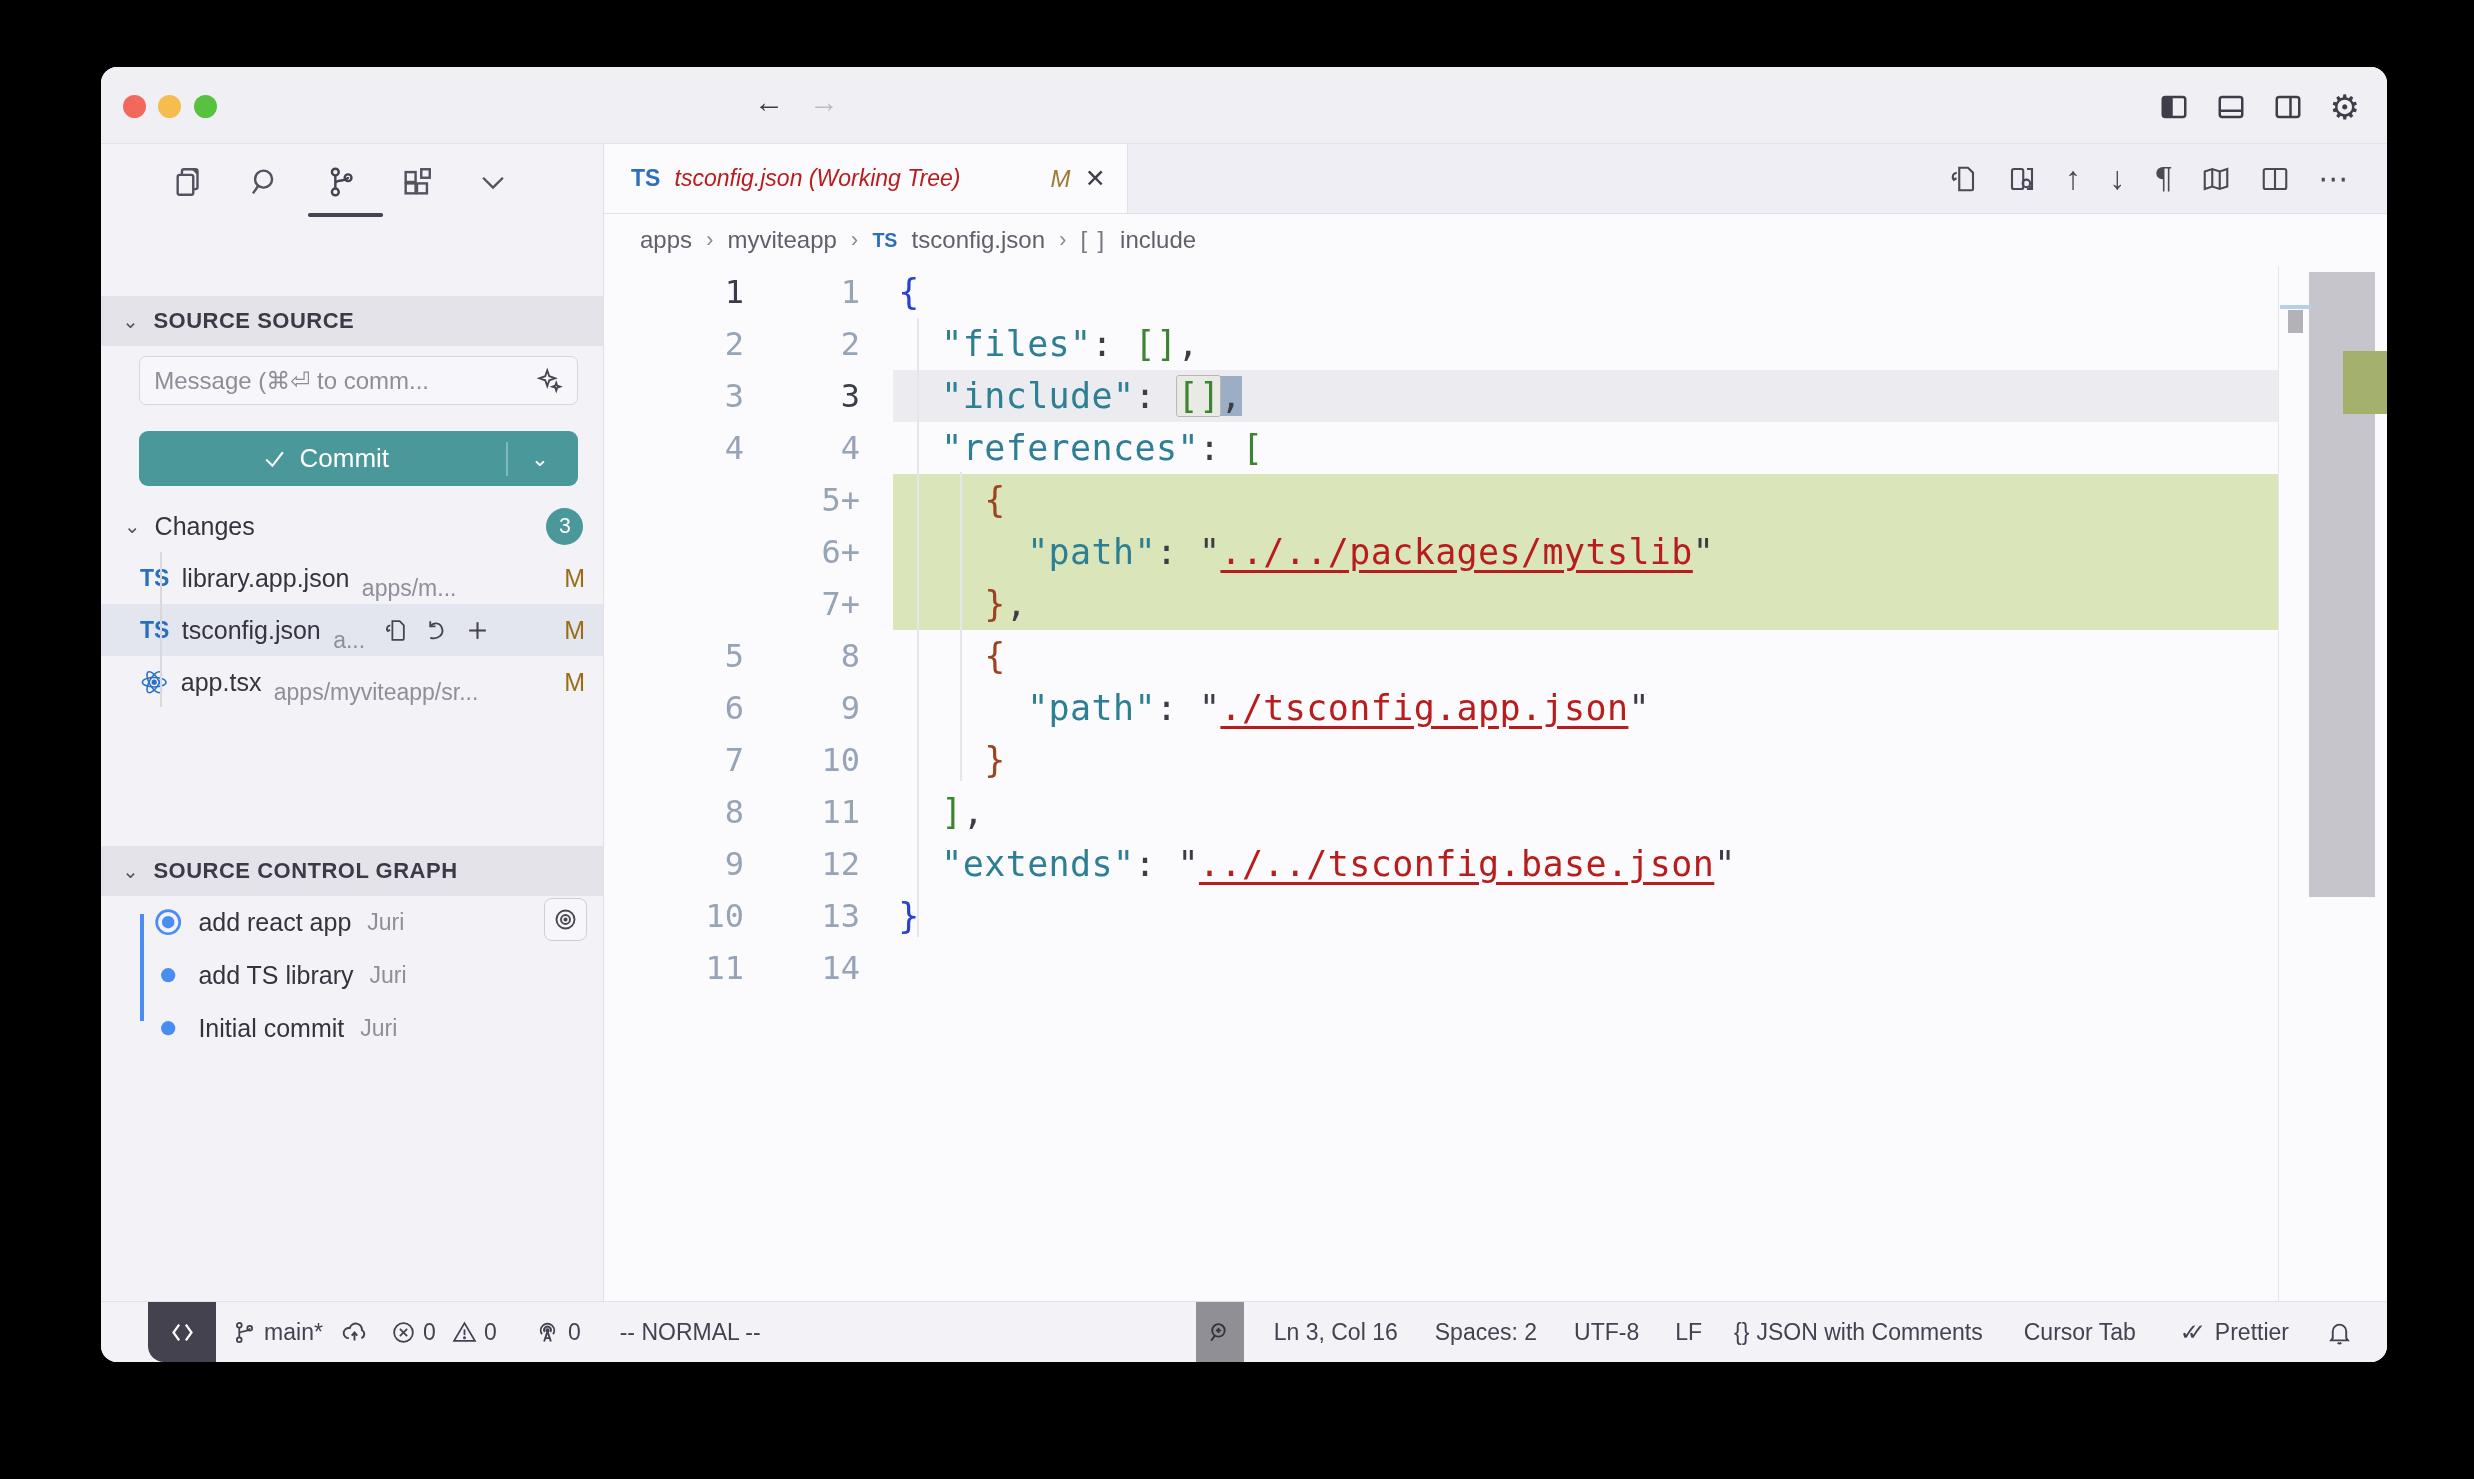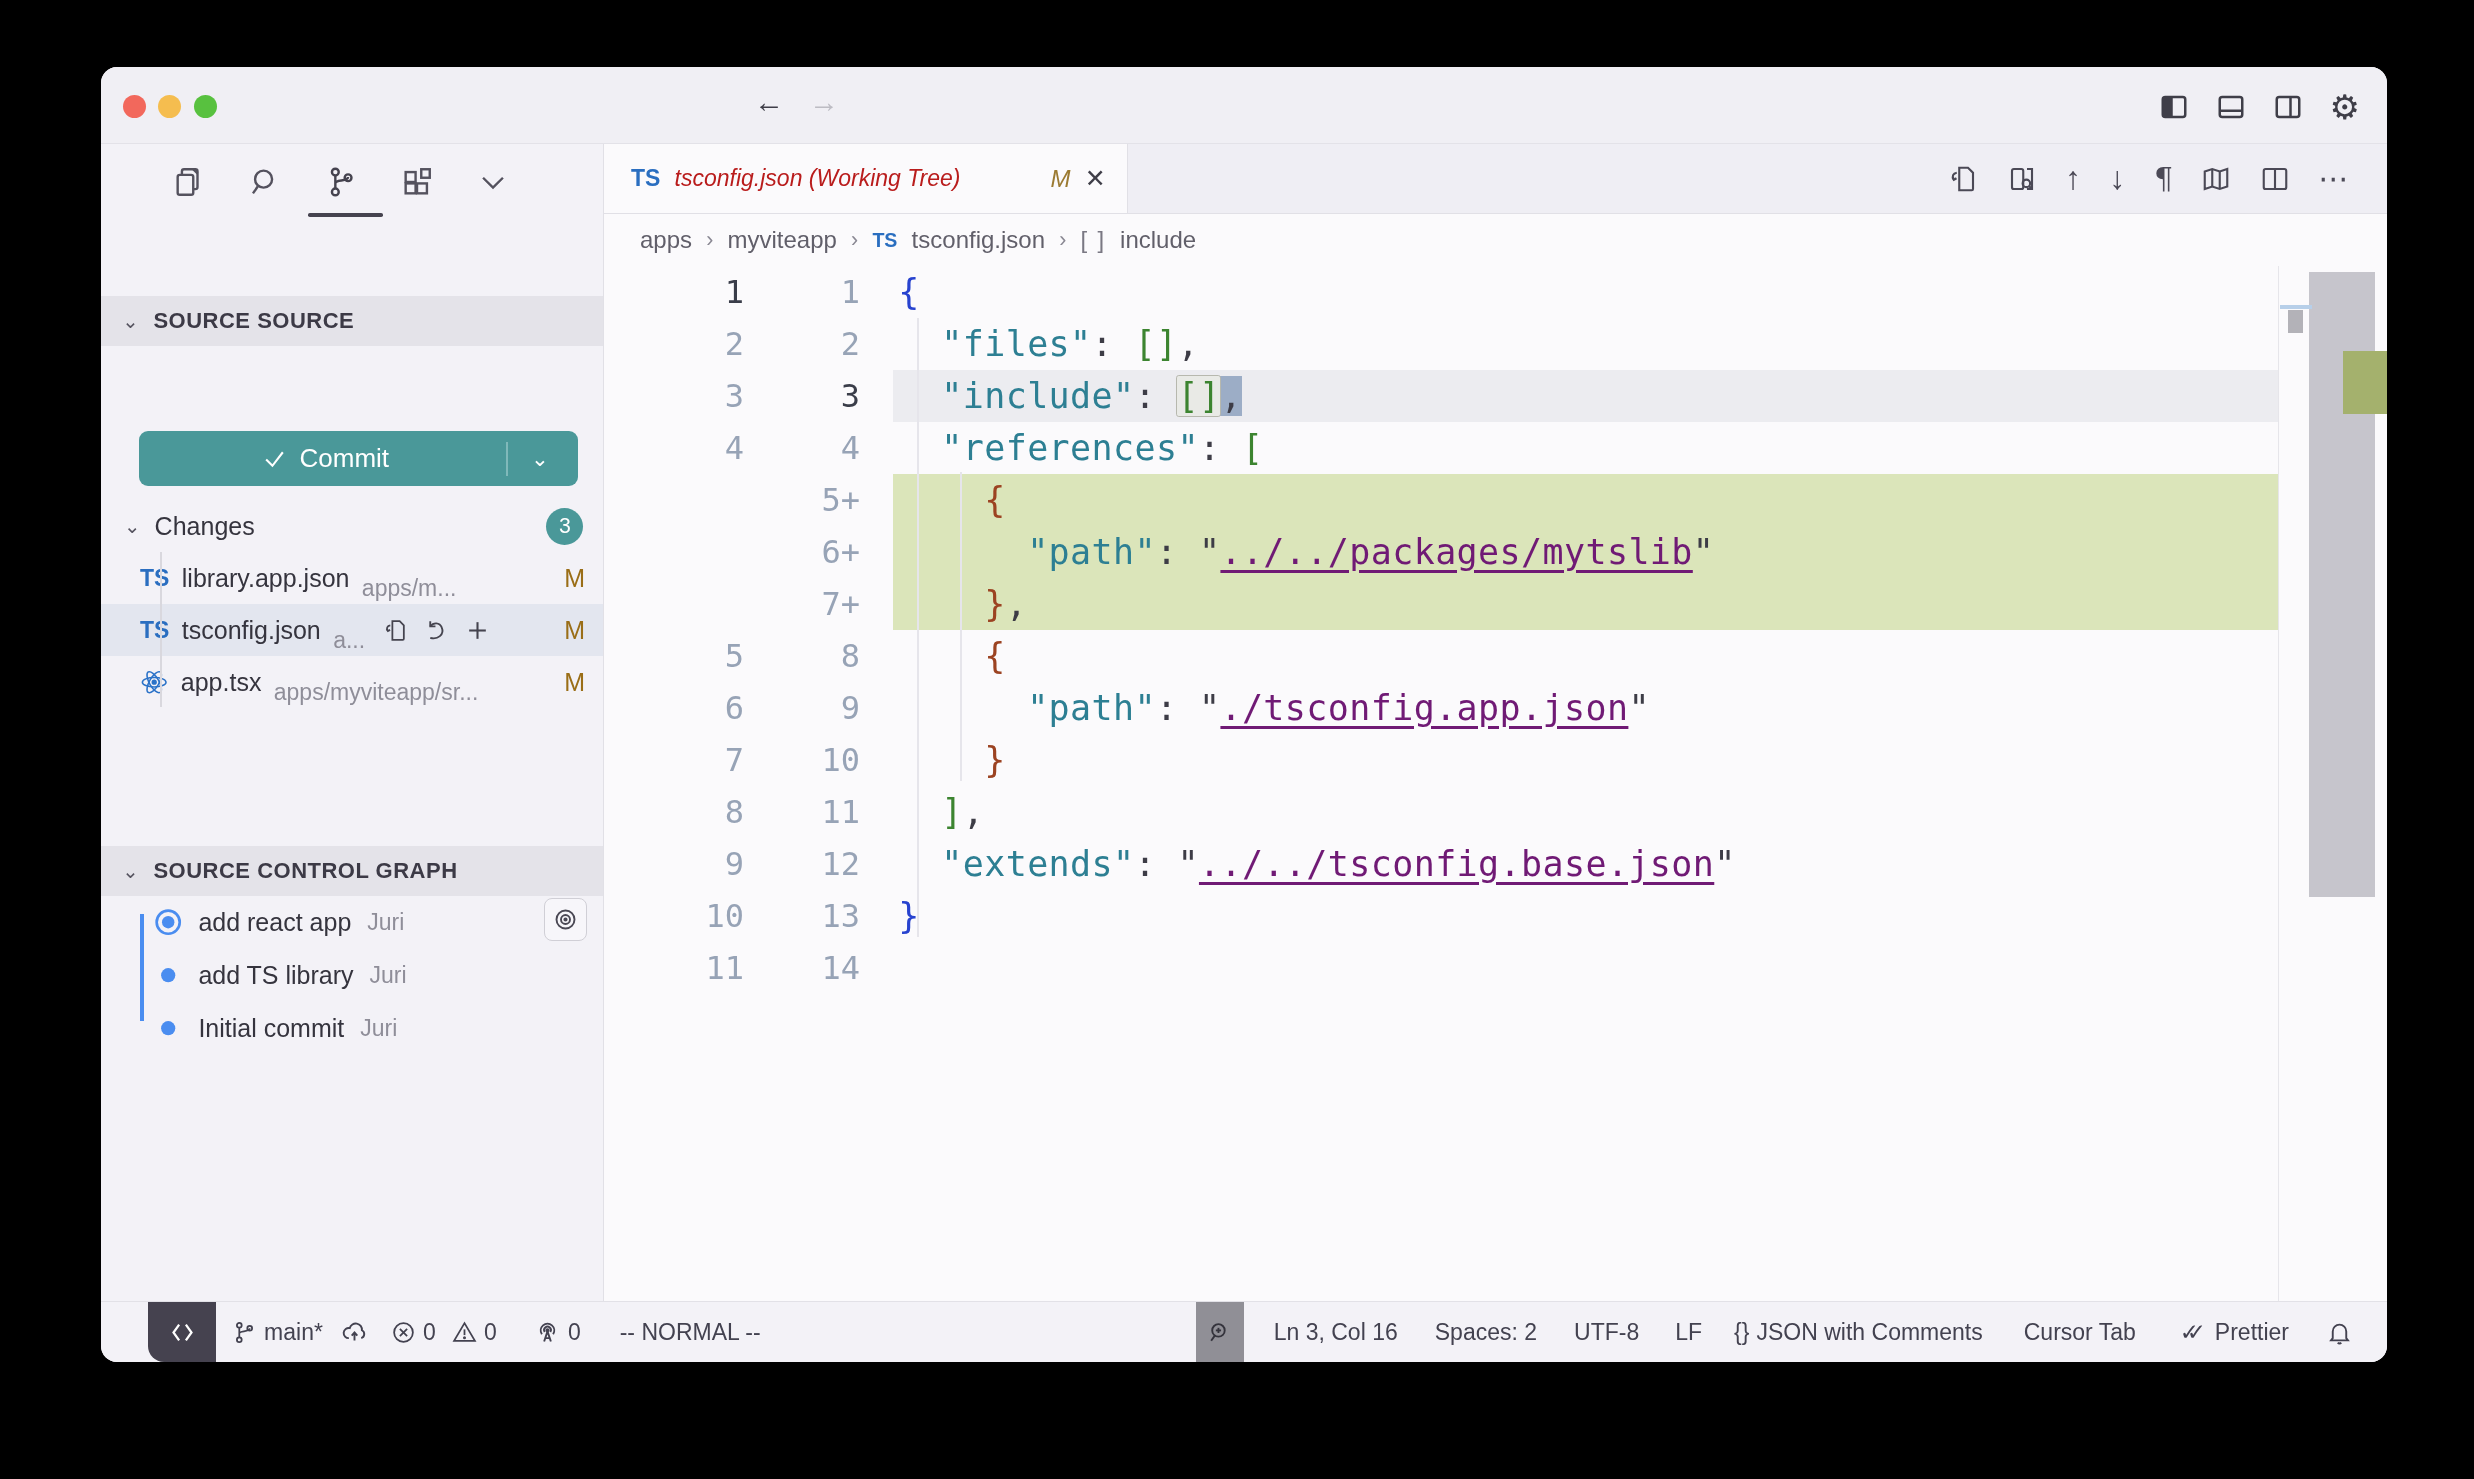--- a/index.html
+++ b/index.html
@@ -85,21 +85,21 @@
   .code-row{height:52px;display:flex;align-items:center;position:relative;}
   .gut{font-size:32px;color:#97a3b6;text-align:right;box-sizing:border-box;}
   .gut1{width:140px;flex:0 0 140px;}
   .gut2{width:116px;flex:0 0 116px;}
   .gut.dark{color:#3a3d49;}
   .code-cell{margin-left:33px;flex:1;height:52px;line-height:52px;padding-left:5.3px;white-space:pre;
              font-size:35px;letter-spacing:0.4px;margin-right:108px;}
   .code-row.current .code-cell{background:#ececf0;}
   .code-row.added .code-cell{background:#dbe5ba;}
   .tk-p{color:#3d3c46;} .tk-k{color:#2d7f93;} .tk-b{color:#2742cf;} .tk-g{color:#3c8430;}
-  .tk-o{color:#9c4322;} .tk-s{color:#701a75;text-decoration:underline;text-underline-offset:6.2px;}
+  .tk-o{color:#9c4322;} .tk-s{color:#b91c1c;text-decoration:underline;text-underline-offset:6.2px;}
   .sel-box{background:#e9eae6;outline:1.8px solid #b7b8ae;border-radius:1.8px;}
   .cursor-block{background:#9cadc6;}
   .indent-guide{position:absolute;width:1.8px;background:#e6e5eb;}
   
   .ov-border{position:absolute;right:108px;top:0;bottom:0;width:0.9px;background:#e6e5ea;}
   .scroll-slider{position:absolute;left:1705px;top:6.2px;width:66px;height:625px;background:#c6c5cc;}
   .ov-green{position:absolute;left:1739px;top:85px;width:44px;height:63px;background:#a4b16d;}
   .ov-cursor{position:absolute;left:1676px;top:39px;width:32px;height:4.4px;background:#b7cfe9;}
   .ov-sel{position:absolute;left:1684px;top:44px;width:15px;height:23px;background:#b3b2b8;}
   
@@ -183,20 +183,27 @@
             </svg>
           </span>
       </div>
       <div class="act-underline"></div>
 
       <div class="sec-hdr" style="top:152px">
         <span class="chev">⌄</span>
         <span>SOURCE SOURCE</span>
       </div>
 
+      <div class="msg-input">
+        <span class="ph">Message (⌘⏎ to comm...</span>
+        <svg width="27" height="27" viewBox="0 0 24 24" fill="none" stroke="#45444f" stroke-width="1.6">
+            <path d="M10 3l1.8 5.2L17 10l-5.2 1.8L10 17l-1.8-5.2L3 10l5.2-1.8z"></path>
+            <path d="M18 14l.9 2.6L21.5 17.5l-2.6.9L18 21l-.9-2.6-2.6-.9 2.6-.9z"></path>
+          </svg>
+      </div>
 
       <button class="commit-btn">
         <span class="commit-main">
           <svg width="25" height="25" viewBox="0 0 24 24" fill="none" stroke="#fff" stroke-width="2">
               <polyline points="4,13 10,19 20,6"></polyline>
             </svg>
           <span>Commit</span>
         </span>
         <span class="commit-div"></span>
         <span class="commit-dd">⌄</span>

